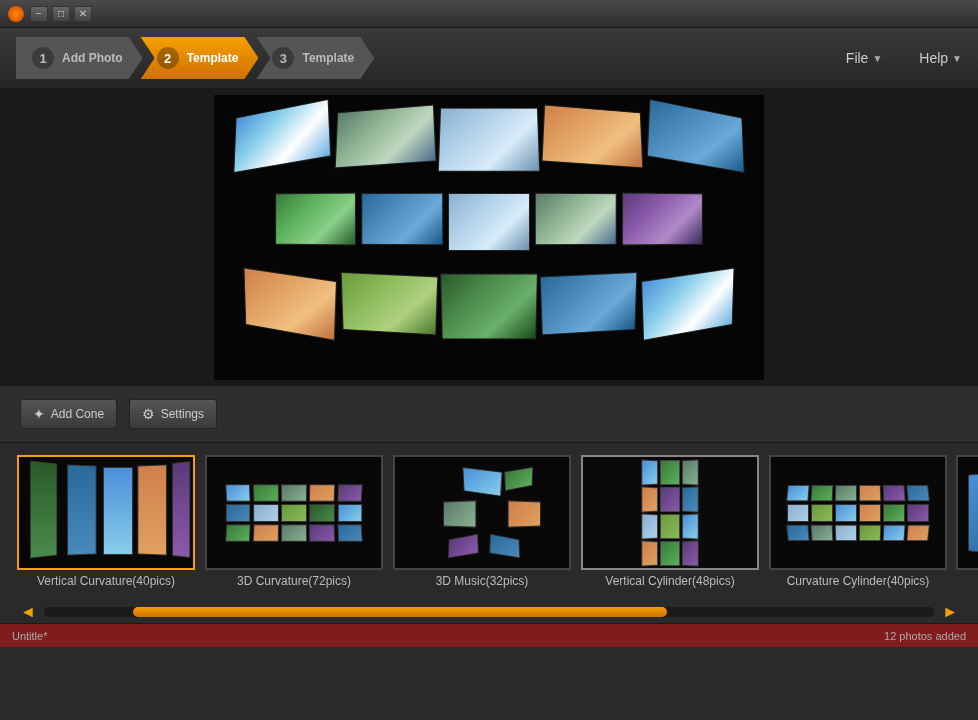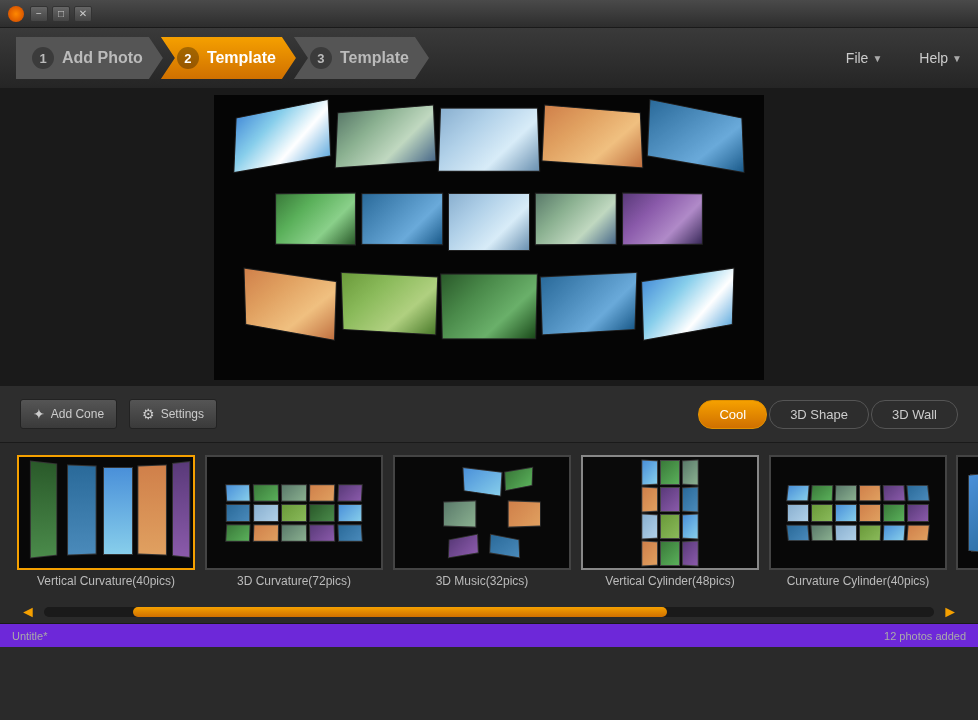--- a/index.html
+++ b/index.html
@@ -87,21 +87,21 @@
       width: 22px; height: 22px;
       background: rgba(0,0,0,0.3);
       border-radius: 50%;
       display: flex; align-items: center; justify-content: center;
       font-size: 13px;
       font-weight: bold;
       margin-right: 8px;
       flex-shrink: 0;
     }
     .nav-step .step-label {
-      font-size: 16px;
+      font-size: 12px;
       font-weight: bold;
       text-align: center;
     }
     .nav-right {
       margin-left: auto;
       display: flex;
       align-items: center;
       gap: 37px;
     }
     .nav-menu-btn {
@@ -238,21 +238,21 @@
       height: 100%;
       width: 60%;
       background: linear-gradient(to bottom, #f5a000, #d07000);
       border-radius: 5px;
       margin-left: 10%;
     }
 
     
     #statusbar {
       height: 24px;
-      background: #6d28d9;
+      background: #7f1d1d;
       display: flex;
       align-items: center;
       padding: 0 12px;
       border-top: 1px solid #1a1a1a;
     }
     .status-left {
       font-size: 11px;
       color: #aaa;
     }
     .status-right {
@@ -363,25 +363,20 @@
 
 <div id="controls">
   <button class="ctrl-btn">
     <span class="icon">✦</span>
     <span>Add Cone</span>
   </button>
   <button class="ctrl-btn">
     <span class="icon">⚙</span>
     <span>Settings</span>
   </button>
-  <div class="filter-tabs">
-    <button class="filter-tab active">Cool</button>
-    <button class="filter-tab">3D Shape</button>
-    <button class="filter-tab">3D Wall</button>
-  </div>
 </div>
 
 <div id="templates">
 
   <div class="template-item selected">
     <div class="template-thumb">
       <div style="width:100%;height:100%;background:#080808;position:relative;overflow:hidden;">
 
         <div style="position:absolute;left:10px;top:5px;width:30px;height:95px;background:linear-gradient(to bottom, #2a5a2a, #4a8a4a);transform:perspective(200px) rotateY(25deg);border:1px solid #333;"></div>
         <div style="position:absolute;left:48px;top:8px;width:30px;height:90px;background:linear-gradient(to bottom, #2a6a9a, #4a8aba);transform:perspective(200px) rotateY(10deg);border:1px solid #333;"></div>

